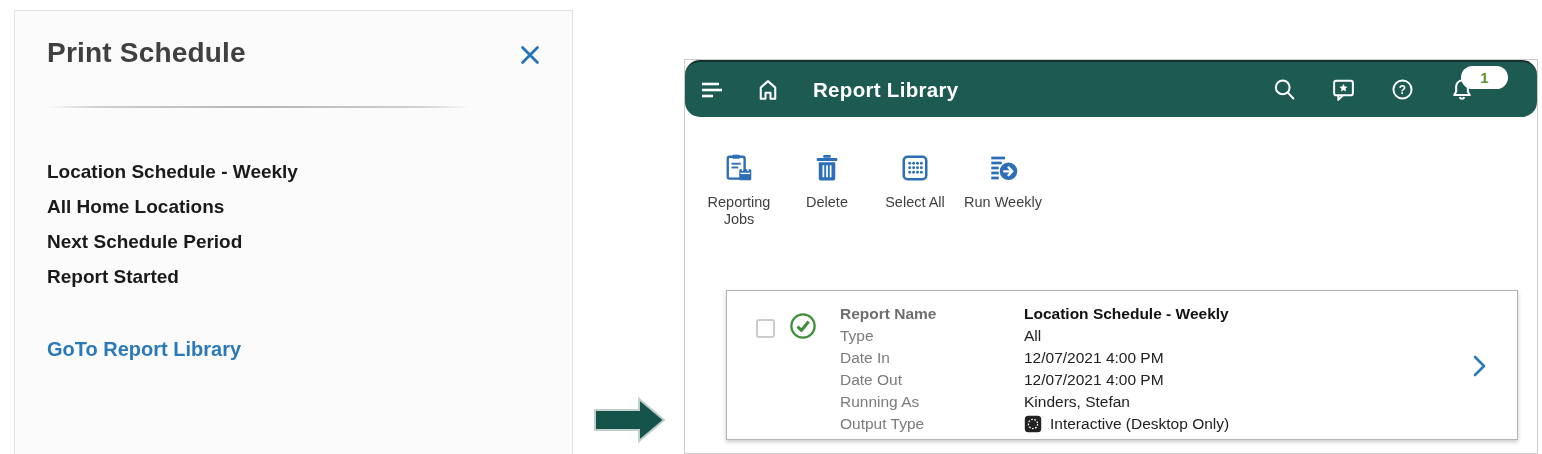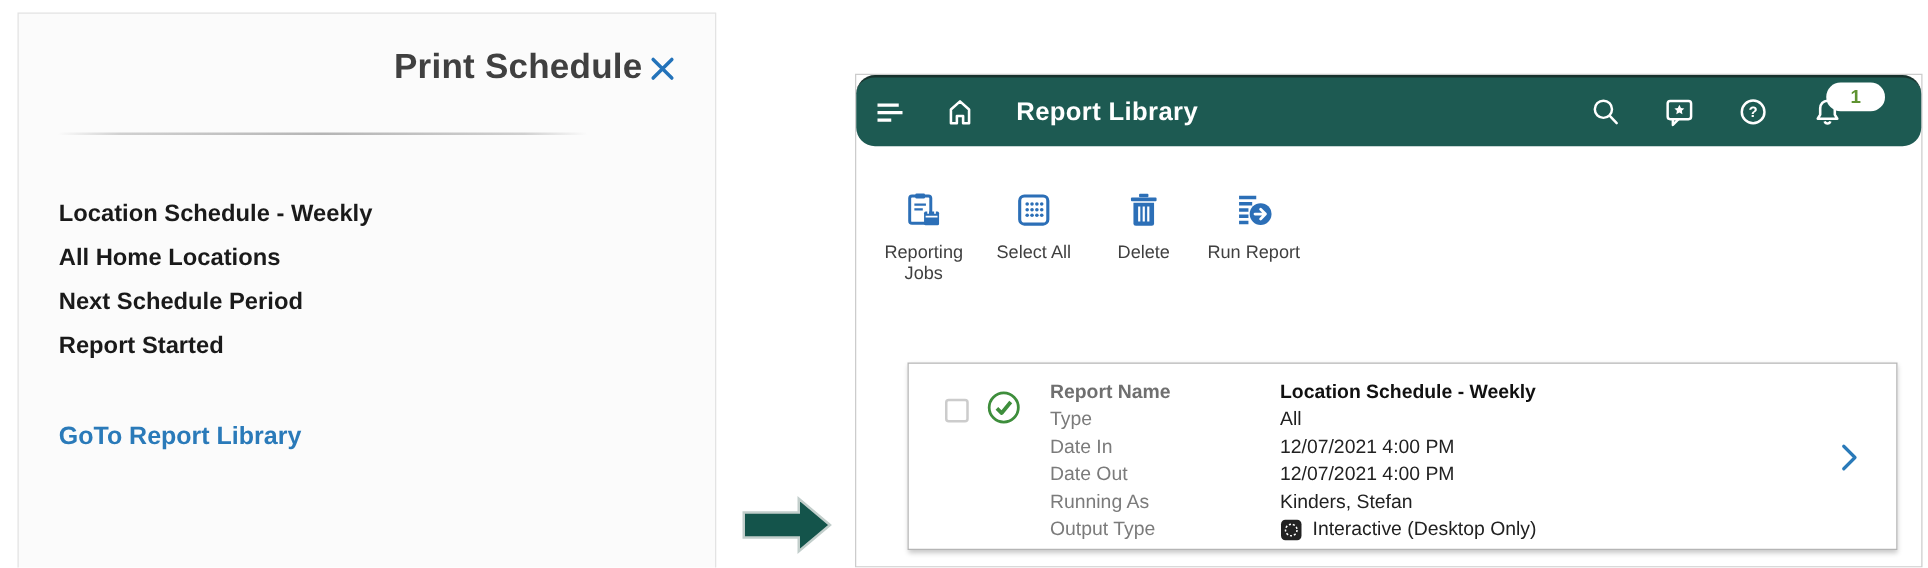--- a/index.html
+++ b/index.html
@@ -3,21 +3,21 @@
 <meta charset="utf-8">
 <style>
   * { margin:0; padding:0; box-sizing:border-box; }
   body { background:#fff; font-family:"Liberation Sans", sans-serif; }
   .canvas { position:relative; width:1542px; height:454px; background:#ffffff; overflow:hidden; }
 
   
   .print-dialog { position:absolute; left:14px; top:10px; width:559px; height:460px;
     background:#fbfbfb; border:1px solid #e3e3e3; }
   .dialog-header { position:absolute; top:26px; left:32px; right:26px;
-    display:flex; justify-content:flex-end; align-items:flex-start; }
+    display:flex; justify-content:space-between; align-items:flex-start; }
   .dialog-title { font-size:28px; font-weight:bold; color:#404040; letter-spacing:.2px; }
   .close-btn { background:none; border:none; cursor:pointer; padding:0; margin-top:2px; }
   .dialog-divider { position:absolute; top:95px; left:31px; width:424px; height:2px;
     background:linear-gradient(to right, rgba(185,185,185,0), #d0d0d0 12%, #b5b5b5 50%, #d0d0d0 88%, rgba(185,185,185,0)); }
   .dialog-body { position:absolute; top:143px; left:32px; }
   .dline { font-size:19px; font-weight:bold; color:#1a1a1a; line-height:35px; }
   .goto-link { position:absolute; top:327px; left:32px; font-size:20px; font-weight:bold;
     color:#2a7ab9; text-decoration:none; cursor:pointer; }
 
   
@@ -159,20 +159,34 @@
             <line x1="14.8" y1="12.4" x2="14.8" y2="14.4" stroke="#fff" stroke-width="1.1"></line>
             <line x1="19.2" y1="12.4" x2="19.2" y2="14.4" stroke="#fff" stroke-width="1.1"></line>
           </svg>
         </span>
         <span class="tool-label">Reporting Jobs</span>
       </button>
 
       <button class="tool">
         <span>
           <svg width="30" height="30" viewBox="0 0 24 24">
+            <rect x="9" y="1.6" width="6" height="2.2" rx="0.6" fill="#2c6fb7"></rect>
+            <rect x="3.8" y="4" width="16.4" height="2.4" rx="0.6" fill="#2c6fb7"></rect>
+            <path d="M5.4 7.4 h13.2 v13 a1.6 1.6 0 0 1 -1.6 1.6 h-10 a1.6 1.6 0 0 1 -1.6 -1.6 z" fill="#2c6fb7"></path>
+            <line x1="9.1" y1="9.8" x2="9.1" y2="19.4" stroke="#fff" stroke-width="1.4"></line>
+            <line x1="12" y1="9.8" x2="12" y2="19.4" stroke="#fff" stroke-width="1.4"></line>
+            <line x1="14.9" y1="9.8" x2="14.9" y2="19.4" stroke="#fff" stroke-width="1.4"></line>
+          </svg>
+        </span>
+        <span class="tool-label">Delete</span>
+      </button>
+
+      <button class="tool">
+        <span>
+          <svg width="30" height="30" viewBox="0 0 24 24">
             <rect x="3" y="3" width="18" height="18" rx="3" fill="none" stroke="#2c6fb7" stroke-width="2"></rect>
             <g fill="#2c6fb7">
               <circle cx="7.8" cy="8.2" r="1.15"></circle>
                 <circle cx="10.9" cy="8.2" r="1.15"></circle>
                 <circle cx="14" cy="8.2" r="1.15"></circle>
                 <circle cx="17.1" cy="8.2" r="1.15"></circle>
               <circle cx="7.8" cy="11.8" r="1.15"></circle>
                 <circle cx="10.9" cy="11.8" r="1.15"></circle>
                 <circle cx="14" cy="11.8" r="1.15"></circle>
                 <circle cx="17.1" cy="11.8" r="1.15"></circle>
@@ -182,44 +196,30 @@
                 <circle cx="17.1" cy="15.4" r="1.15"></circle>
             </g>
           </svg>
         </span>
         <span class="tool-label">Select All</span>
       </button>
 
       <button class="tool">
         <span>
           <svg width="30" height="30" viewBox="0 0 24 24">
-            <rect x="9" y="1.6" width="6" height="2.2" rx="0.6" fill="#2c6fb7"></rect>
-            <rect x="3.8" y="4" width="16.4" height="2.4" rx="0.6" fill="#2c6fb7"></rect>
-            <path d="M5.4 7.4 h13.2 v13 a1.6 1.6 0 0 1 -1.6 1.6 h-10 a1.6 1.6 0 0 1 -1.6 -1.6 z" fill="#2c6fb7"></path>
-            <line x1="9.1" y1="9.8" x2="9.1" y2="19.4" stroke="#fff" stroke-width="1.4"></line>
-            <line x1="12" y1="9.8" x2="12" y2="19.4" stroke="#fff" stroke-width="1.4"></line>
-            <line x1="14.9" y1="9.8" x2="14.9" y2="19.4" stroke="#fff" stroke-width="1.4"></line>
-          </svg>
-        </span>
-        <span class="tool-label">Delete</span>
-      </button>
-
-      <button class="tool">
-        <span>
-          <svg width="30" height="30" viewBox="0 0 24 24">
             <line x1="2.6" y1="4" x2="13.6" y2="4" stroke="#2c6fb7" stroke-width="2.2"></line>
             <line x1="2.6" y1="8" x2="11" y2="8" stroke="#2c6fb7" stroke-width="2.2"></line>
             <line x1="2.6" y1="12" x2="8.6" y2="12" stroke="#2c6fb7" stroke-width="2.2"></line>
             <line x1="2.6" y1="16" x2="8.6" y2="16" stroke="#2c6fb7" stroke-width="2.2"></line>
             <line x1="2.6" y1="20" x2="8.6" y2="20" stroke="#2c6fb7" stroke-width="2.2"></line>
             <circle cx="16.4" cy="14.6" r="7" fill="#2c6fb7"></circle>
             <path d="M12.8 14.6 h6.4 M16.4 11.5 l3.1 3.1 -3.1 3.1" fill="none" stroke="#fff" stroke-width="1.8" stroke-linecap="round" stroke-linejoin="round"></path>
           </svg>
         </span>
-        <span class="tool-label">Run Report</span>
+        <span class="tool-label">Run Weekly</span>
       </button>
     </div>
 
 
     <div class="report-card">
       <span class="checkbox"></span>
       <span class="status-icon">
         <svg width="28" height="28" viewBox="0 0 24 24">
           <circle cx="12" cy="12" r="10" fill="none" stroke="#3e8e3c" stroke-width="1.9"></circle>
           <path d="M7.3 12.6 l3.3 3.2 6.2 -7.6" fill="none" stroke="#3e8e3c" stroke-width="2.6" stroke-linejoin="round"></path>

